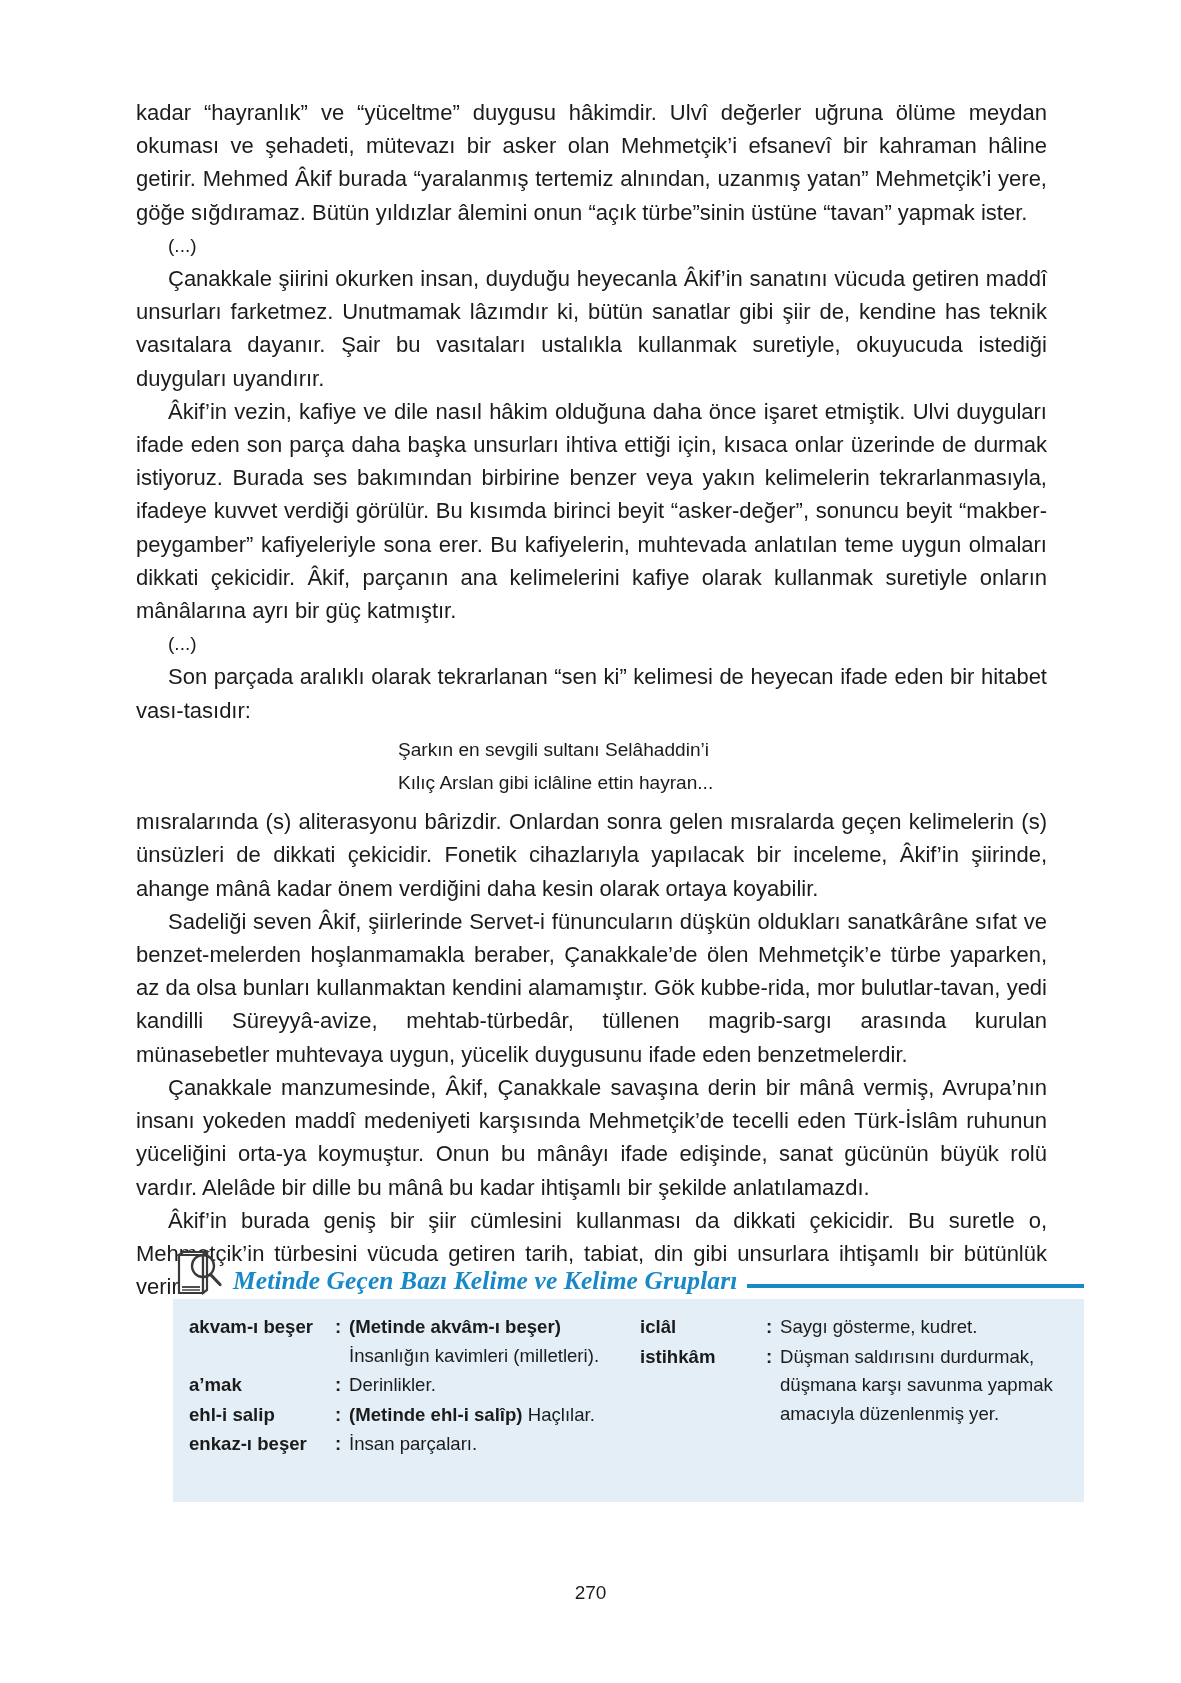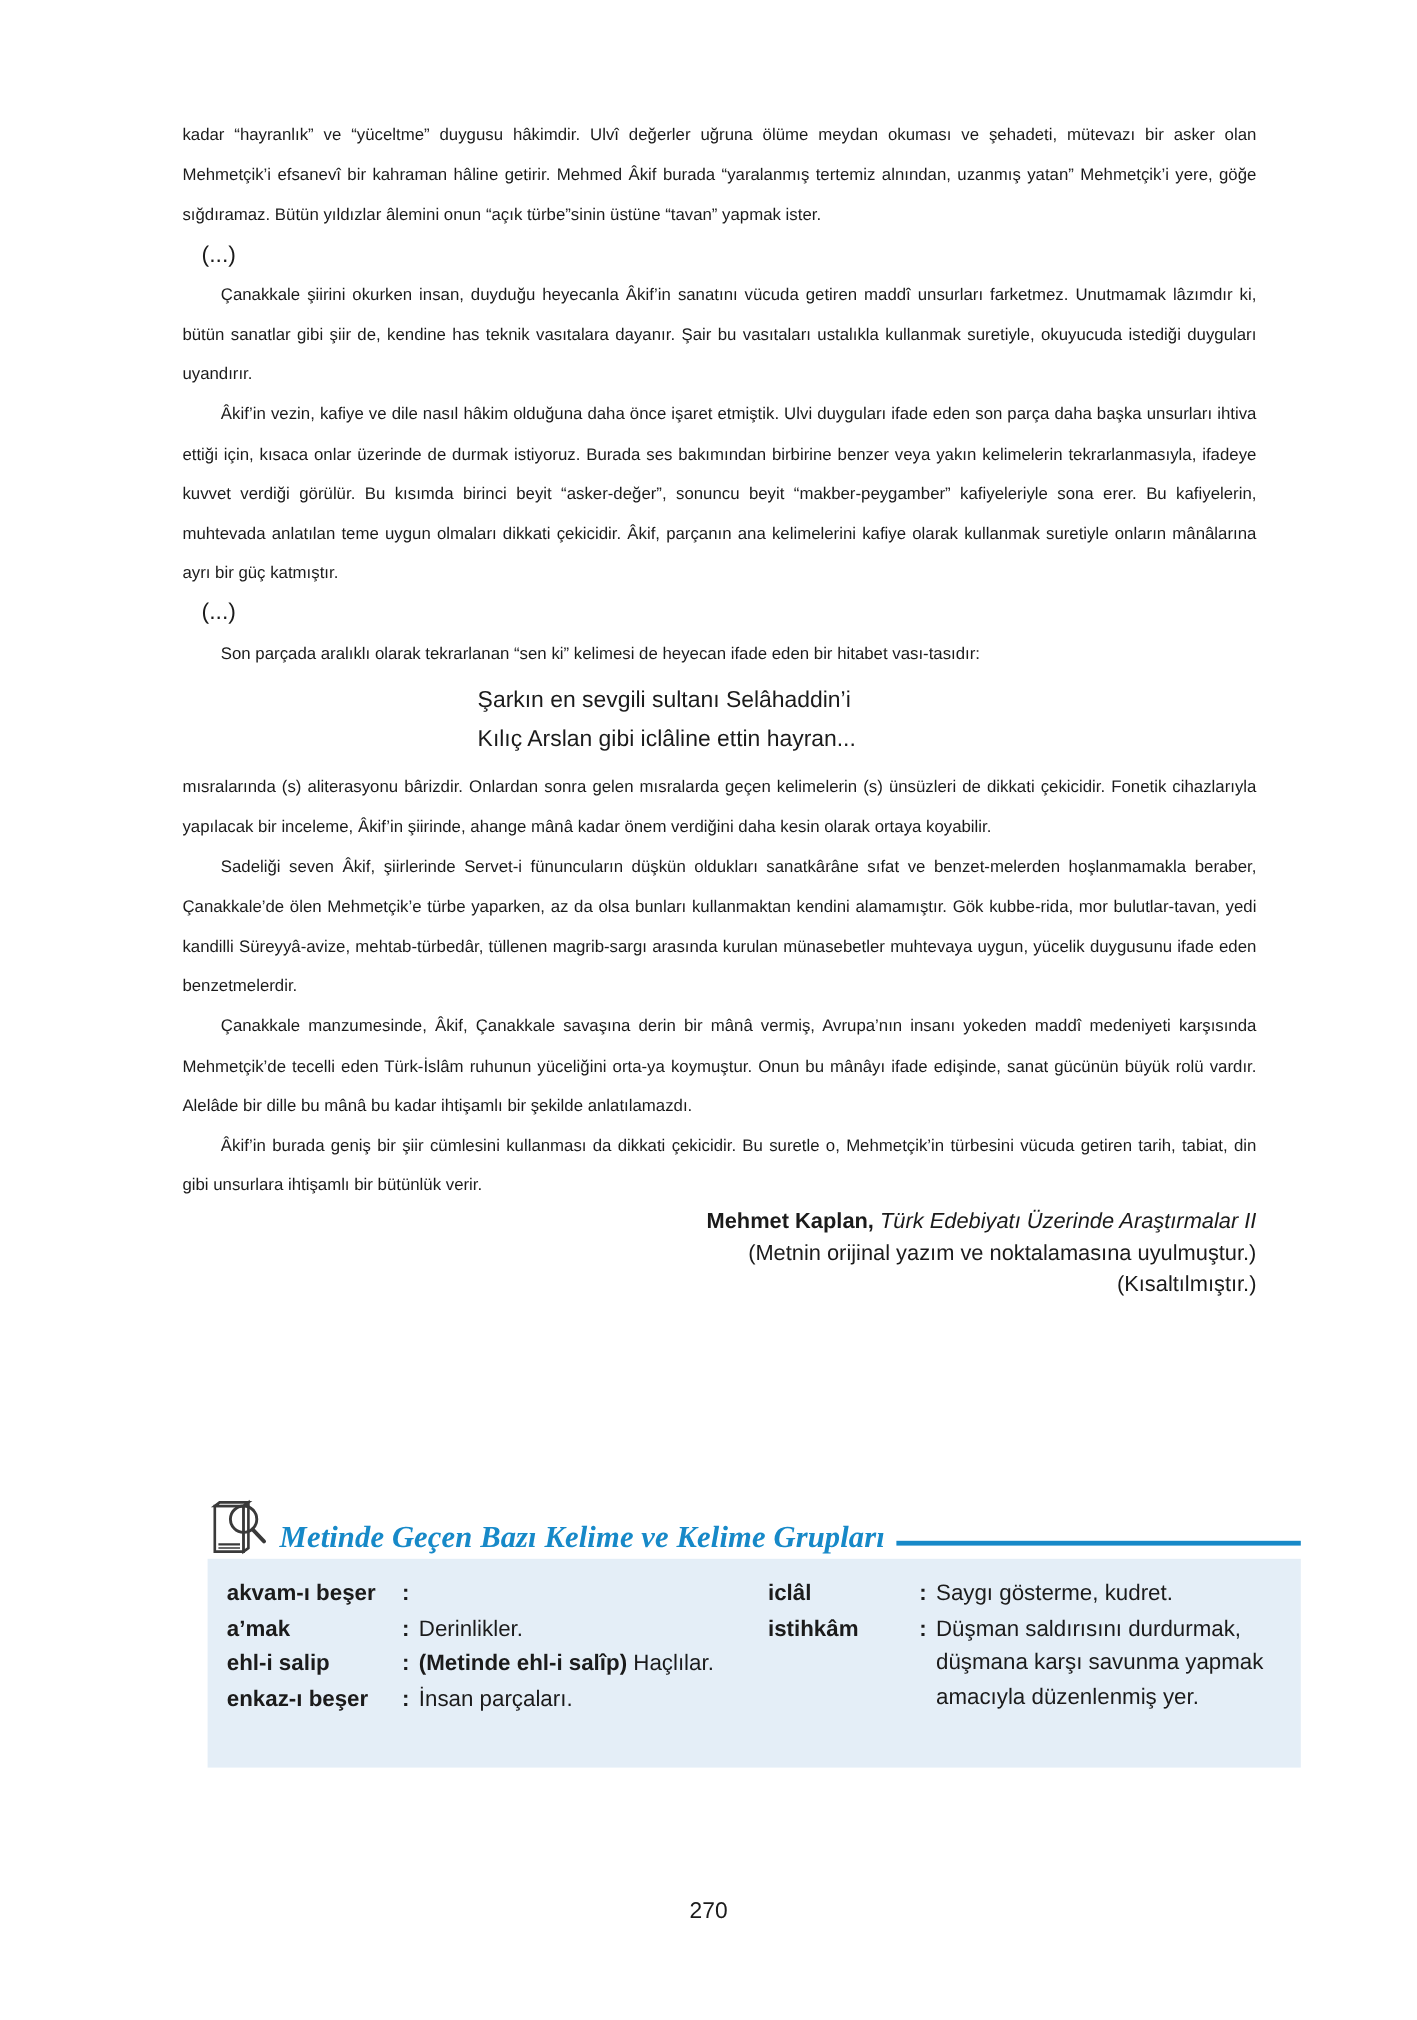--- a/index.html
+++ b/index.html
@@ -26,22 +26,22 @@
 
   .content {
     position: absolute;
     left: 136px;
     top: 96px;
     width: 911px;
   }
 
   
   p.para {
-    margin: 0 0 0 16px;
-    font-size: 14px;
+    margin: 0 0 0 0;
+    font-size: 22px;
     line-height: 33.2px;
     text-align: justify;
     text-justify: inter-word;
     text-indent: 32px;
     color: #1b1b1b;
     hyphens: none;
   }
   p.para.noindent { text-indent: 0; }
   p.para.first { text-indent: 0; }
 
@@ -233,20 +233,21 @@
       <div class="vocab-rule"></div>
     </div>
 
     <div class="vocab-body">
 
       <div class="vocab-col left">
 
         <div class="vocab-row">
           <span class="vocab-term">akvam-ı beşer</span>
           <span class="vocab-colon">:</span>
+          <span class="vocab-def"><b class="hl">(Metinde akvâm-ı beşer)</b><span> İnsanlığın kavimleri (milletleri).</span></span>
         </div>
 
         <div class="vocab-row">
           <span class="vocab-term">a’mak</span>
           <span class="vocab-colon">:</span>
           <span class="vocab-def"><span>Derinlikler.</span></span>
         </div>
 
         <div class="vocab-row">
           <span class="vocab-term">ehl-i salip</span>

